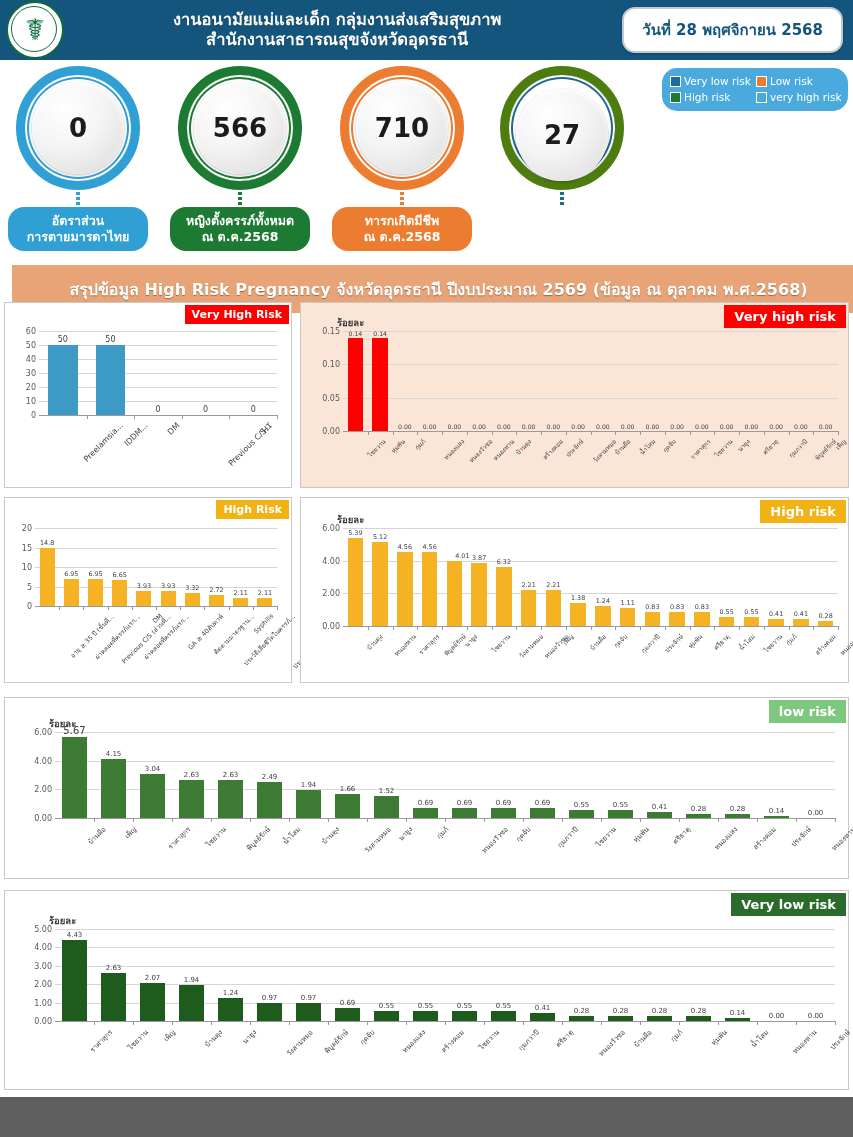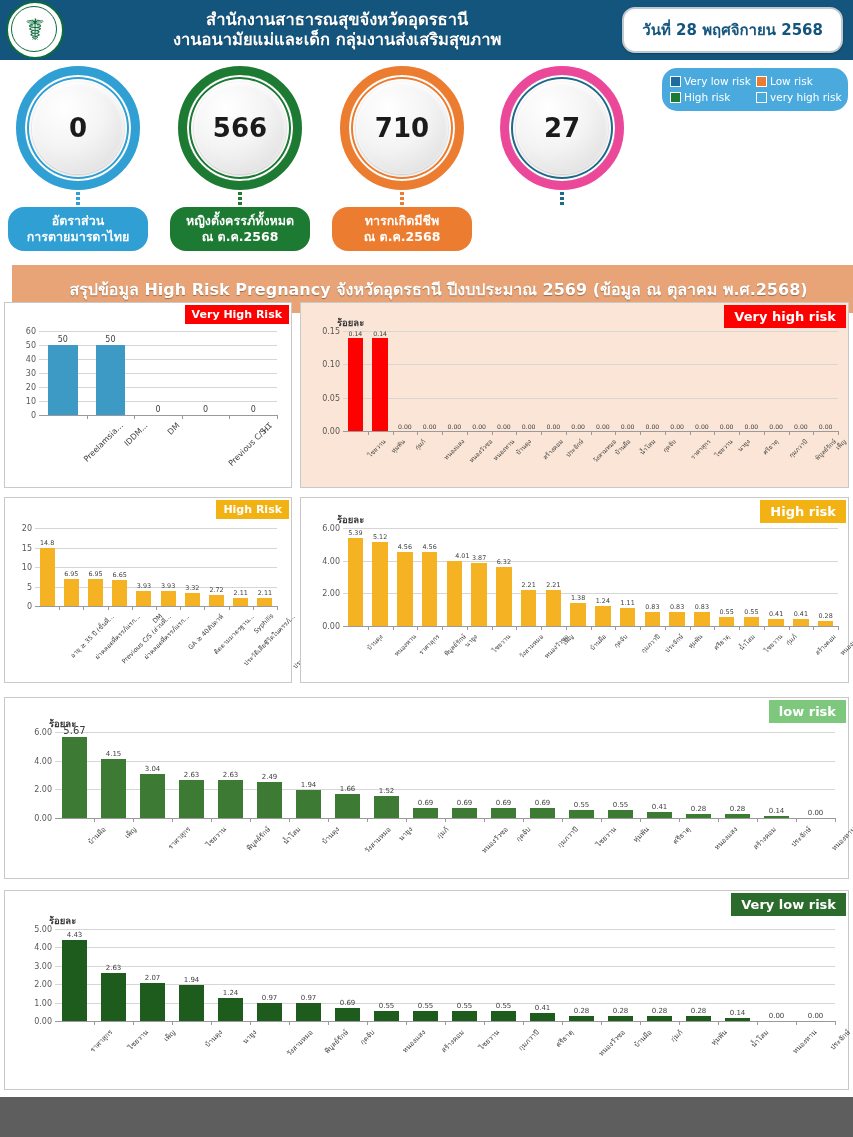--- a/index.html
+++ b/index.html
@@ -150,22 +150,22 @@
 <body>
 
 <div class="header">
   <div class="logo-wrap">
     <div class="logo">
       <div class="ring"></div>
       <div class="caduceus">☤</div>
     </div>
   </div>
   <div class="header-title">
+    <div>งานอนามัยแม่และเด็ก  กลุ่มงานส่งเสริมสุขภาพ</div>
     <div>สำนักงานสาธารณสุขจังหวัดอุดรธานี</div>
-    <div>งานอนามัยแม่และเด็ก  กลุ่มงานส่งเสริมสุขภาพ</div>
   </div>
   <div class="date-badge">วันที่ 28 พฤศจิกายน 2568</div>
 </div>
 
 <div class="kpi-row" id="kpi-row">
     <div class="kpi" style="left: 8px;">
       <div class="dial" style="border:9px solid #2f9fd4;box-shadow:inset 0 0 0 2px #fff, inset 0 0 0 4px #2f9fd4;">
         <div class="inner">
           <span class="val">0</span>
         </div>
@@ -185,21 +185,21 @@
     <div class="kpi" style="left: 332px;">
       <div class="dial" style="border:9px solid #ec7c30;box-shadow:inset 0 0 0 2px #fff, inset 0 0 0 4px #ec7c30;">
         <div class="inner">
           <span class="val">710</span>
         </div>
       </div>
       <div class="stem" style="color:#ec7c30;"></div>
       <div class="caption" style="background:#ec7c30;"><span>ทารกเกิดมีชีพ</span><br><span>ณ ต.ค.2568</span></div>
     </div>
     <div class="kpi" style="left: 492px;">
-      <div class="dial" style="border:9px solid #ec4899;box-shadow:inset 0 0 0 2px #fff, inset 0 0 0 4px #1f6a8c;">
+      <div class="dial" style="border:9px solid #4d7c0f;box-shadow:inset 0 0 0 2px #fff, inset 0 0 0 4px #1f6a8c;align-items:flex-end;">
         <div class="inner">
           <span class="val">27</span>
         </div>
       </div>
       <div class="stem" style="color:#1f6a8c;"></div>
     </div>
   </div>
 
 <div class="pie-block">
   <div class="pie-legend" id="pie-legend">

